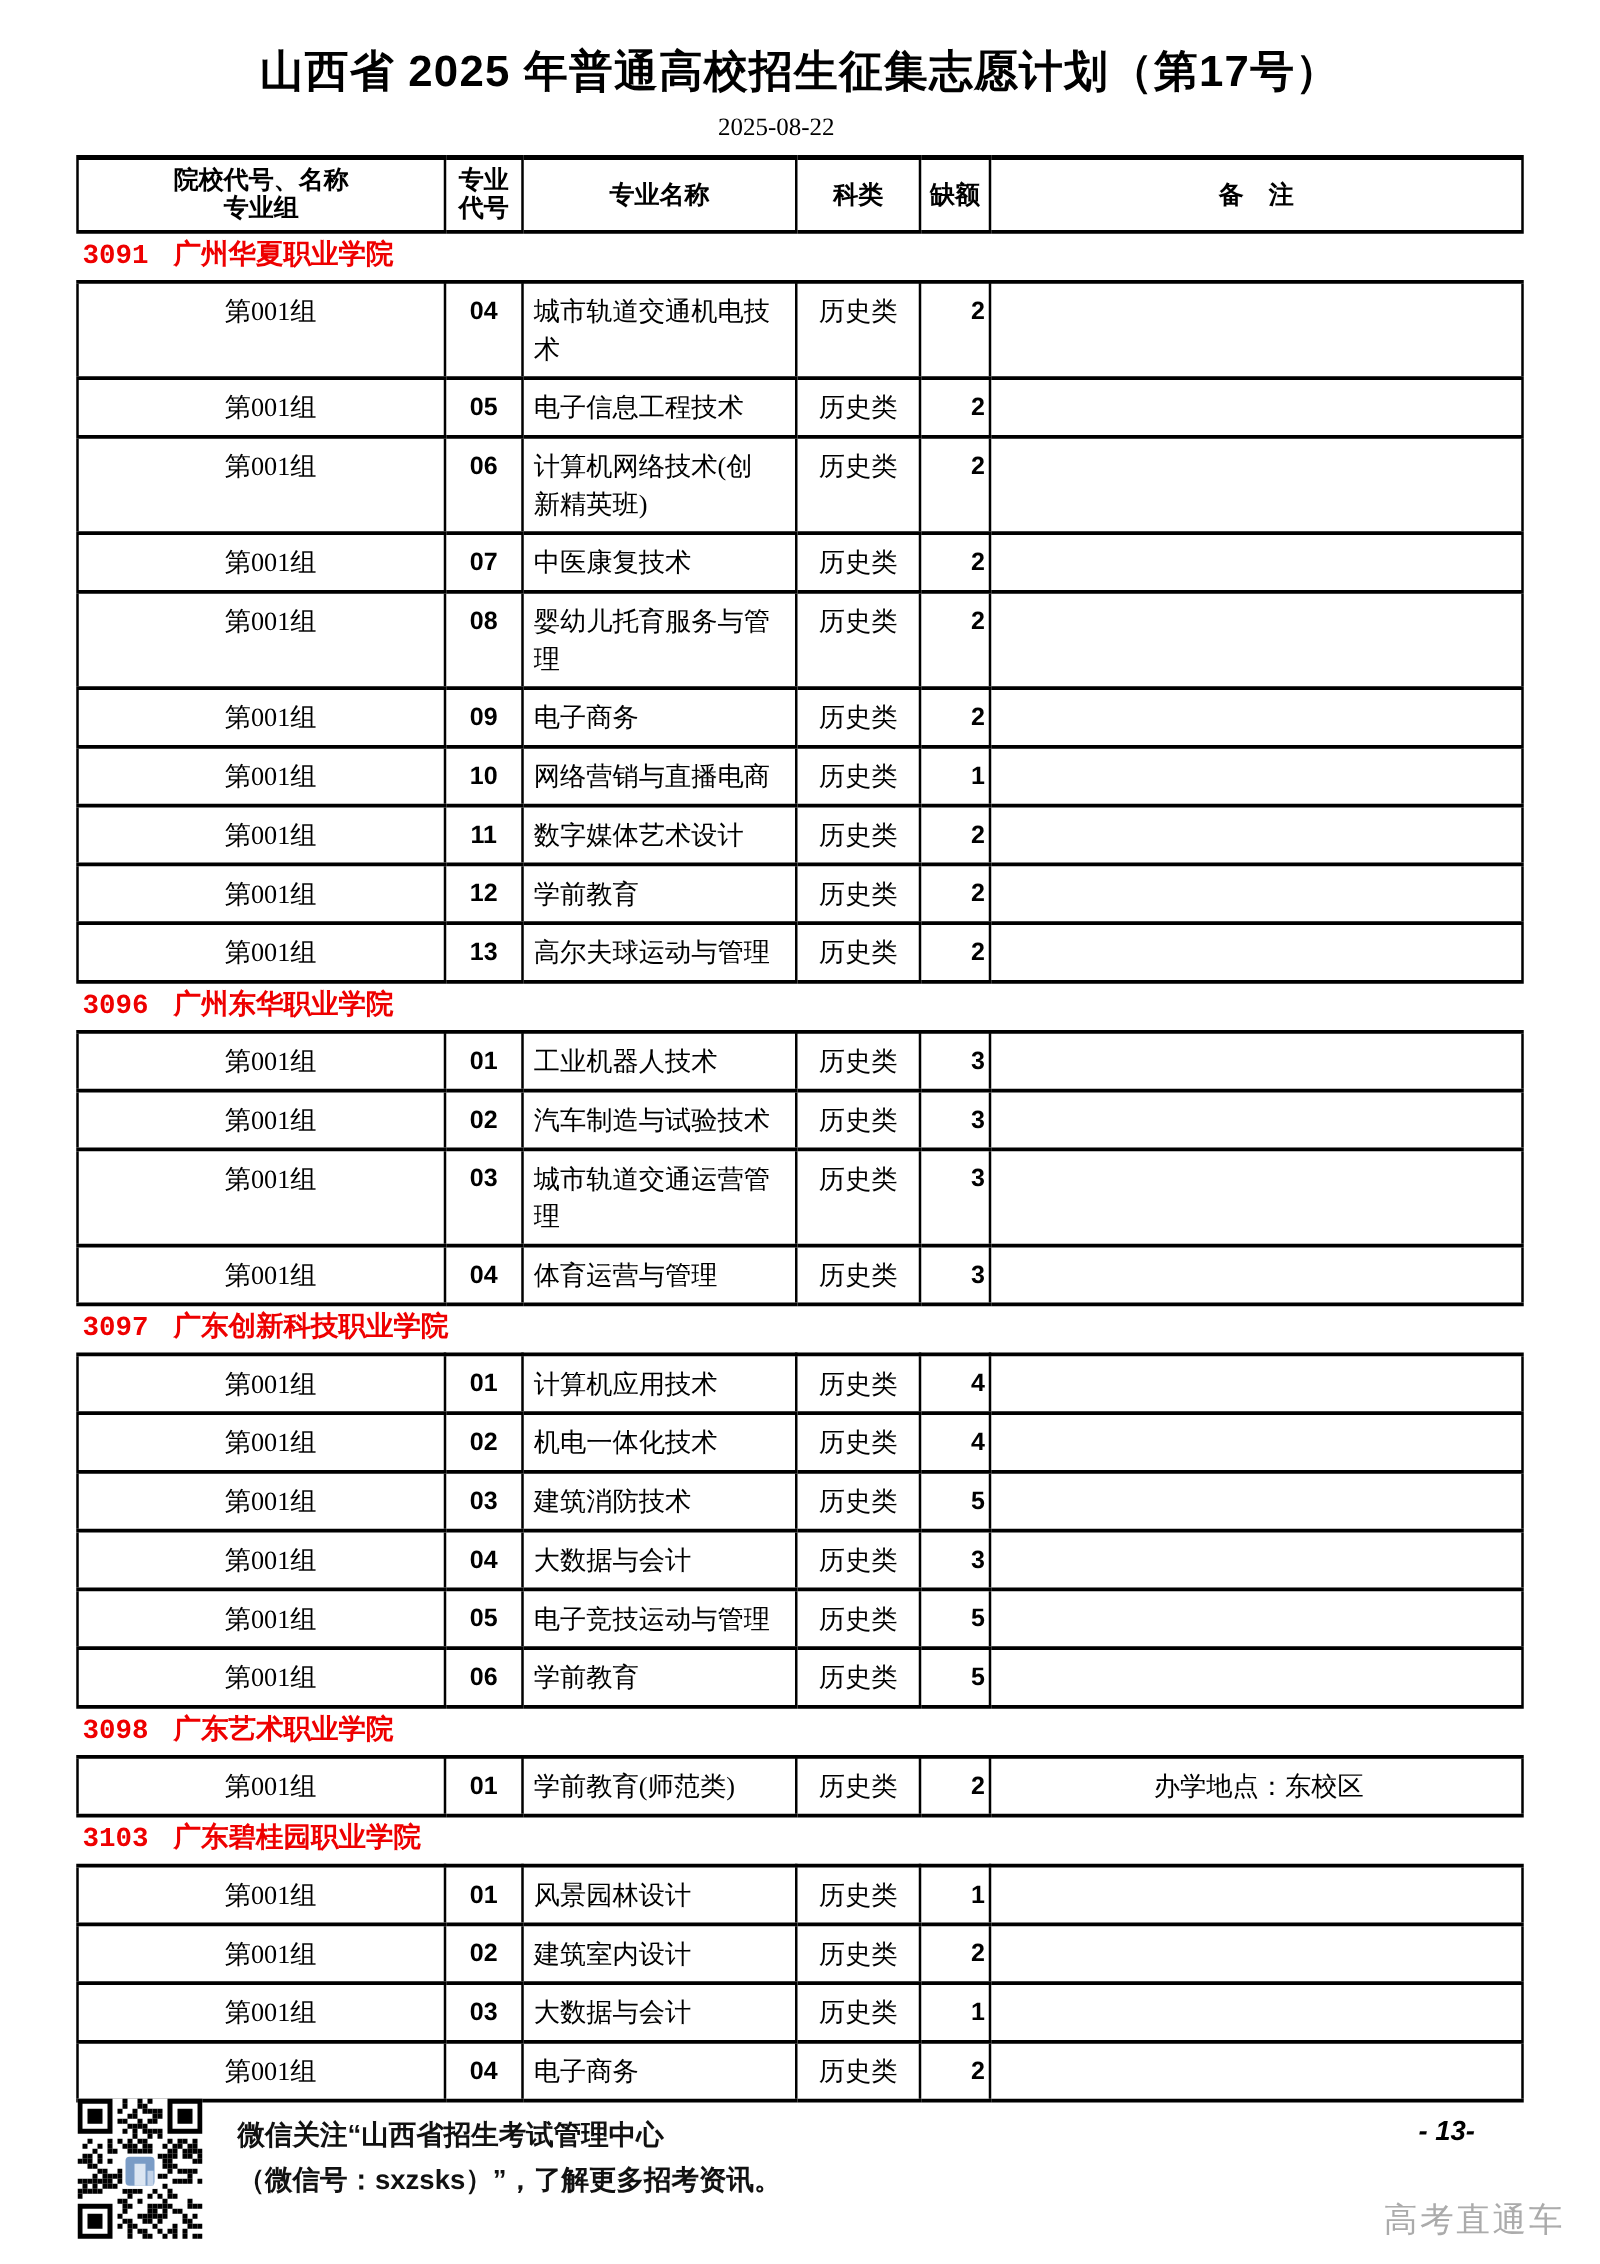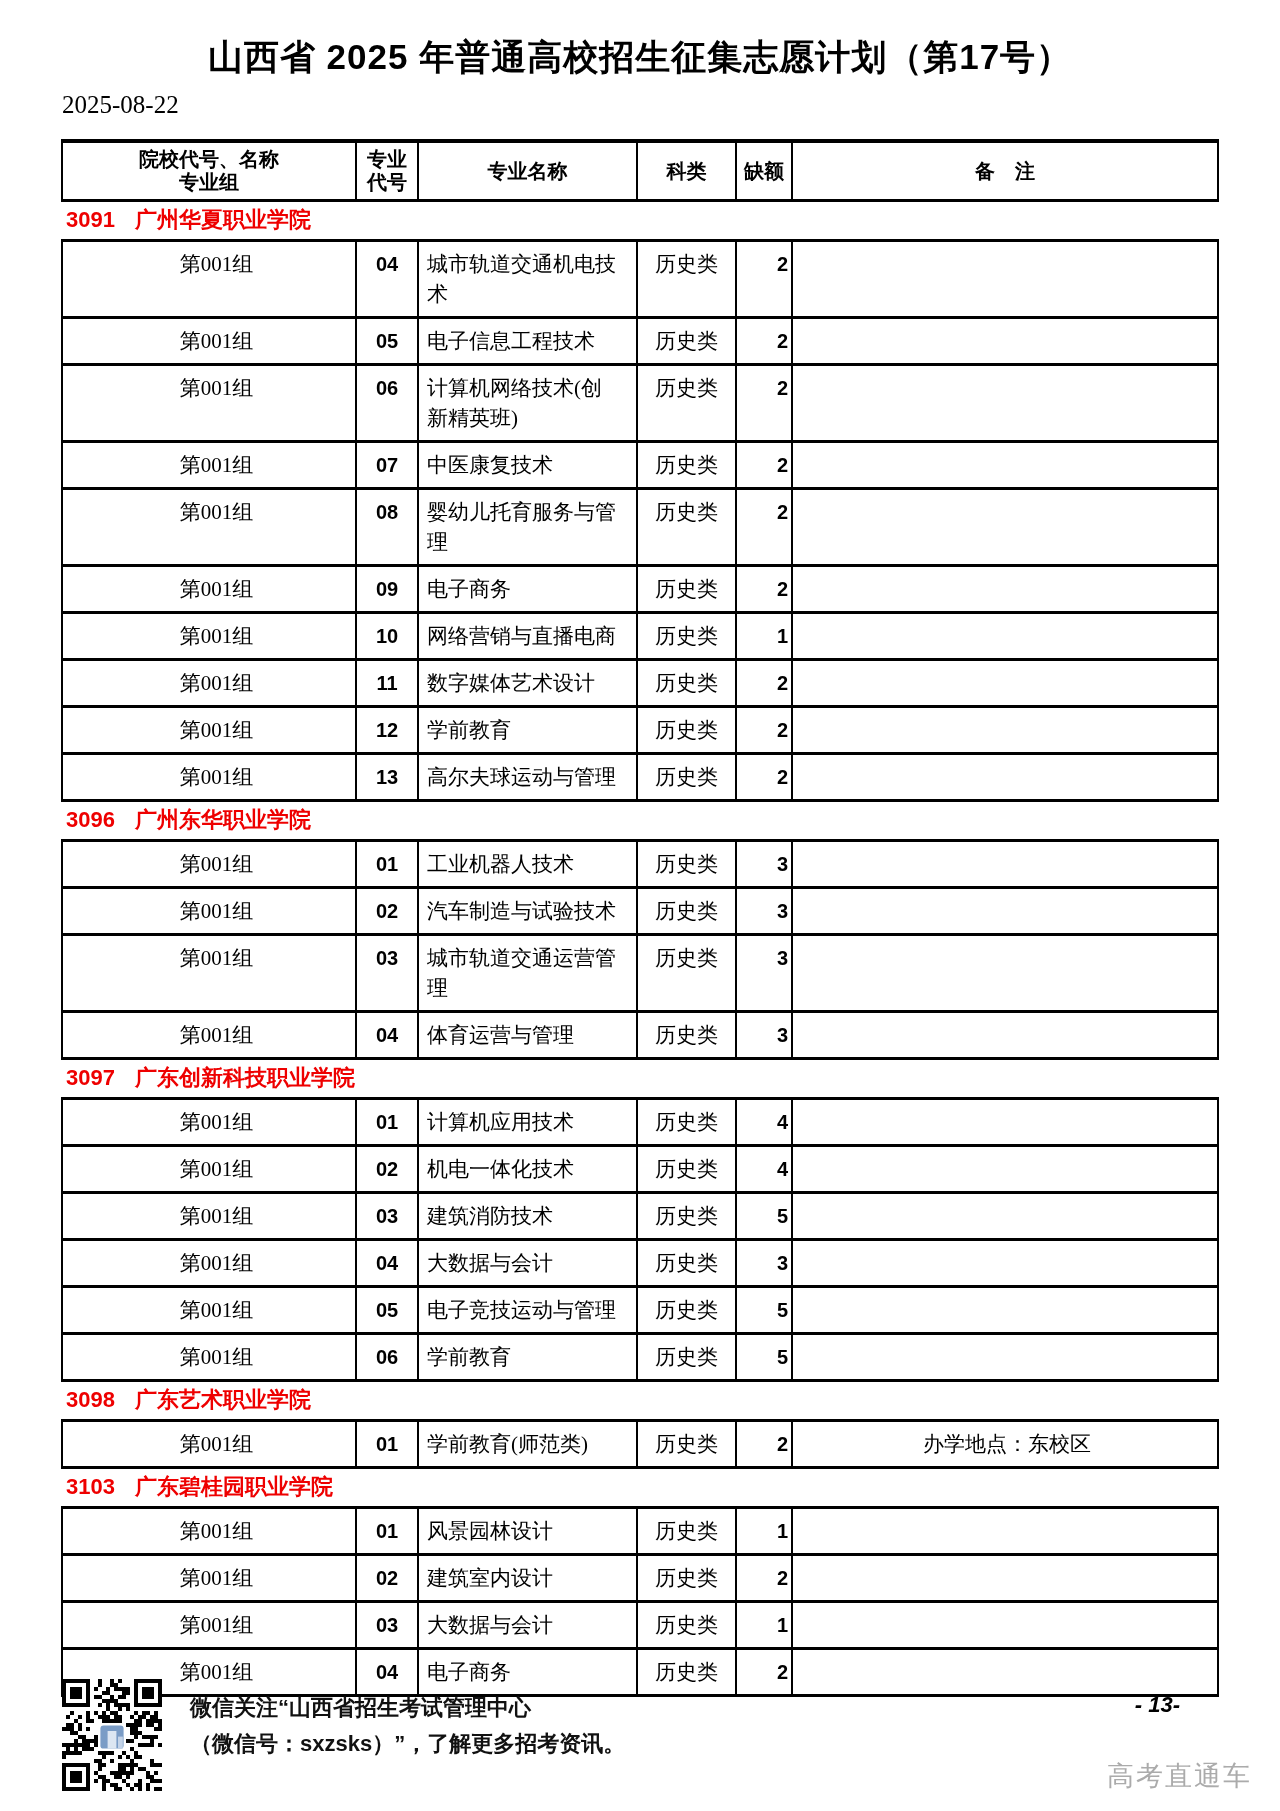--- a/index.html
+++ b/index.html
@@ -7,42 +7,42 @@
     width:1280px;height:1811px;position:relative;overflow:hidden;
     font-family:"Liberation Serif",serif;color:#000;
     -webkit-font-smoothing:antialiased;
   }
   .page-title{
     margin:34px auto 0 auto;text-align:center;
     font-family:"Liberation Sans",sans-serif;
     font-size:35px;font-weight:bold;letter-spacing:1px;white-space:nowrap;
   }
   .date-row{
-    width:1156px;margin:10px auto 20px auto;text-align:left;
+    width:1156px;margin:10px auto 10px auto;text-align:center;
     padding-right:38px;box-sizing:border-box;
-    font-family:"Liberation Serif",serif;font-size:25px;
+    font-family:"Liberation Serif",serif;font-size:20px;
   }
   table.plan{
     width:1156px;margin:0 auto;border-collapse:collapse;table-layout:fixed;
   }
   table.plan th,table.plan td{
     border:2px solid #000;border-top-width:3px;border-bottom-width:3px;
     vertical-align:top;box-sizing:border-box;
   }
   table.plan thead th{
     border-top-width:4px;
     font-family:"Liberation Serif",serif;
     font-size:20px;font-weight:bold;text-align:center;
     padding:5px 2px;line-height:23px;vertical-align:middle;
   }
   .hdr2{display:block;}
   tr.band td{
     border-left:none;border-right:none;
     padding:4px 0 5px 4px;line-height:28px;
-    font-family:Liberation Sans, sans-serif;
+    font-family:Liberation Mono, monospace;
     font-size:22px;font-weight:bold;text-align:left;
   }
   .band-code{margin-right:20px;}
   tbody td{font-size:21px;line-height:30px;padding:7px 2px;}
   td.cell-group{text-align:center;padding-left:17px;}
   td.cell-code{
     text-align:center;font-family:"Liberation Sans",sans-serif;font-weight:bold;font-size:20px;border-radius:19px;
   }
   td.cell-name{text-align:left;padding-left:8px;padding-right:16px;word-break:break-all;}
   td.cell-cat{text-align:center;}

